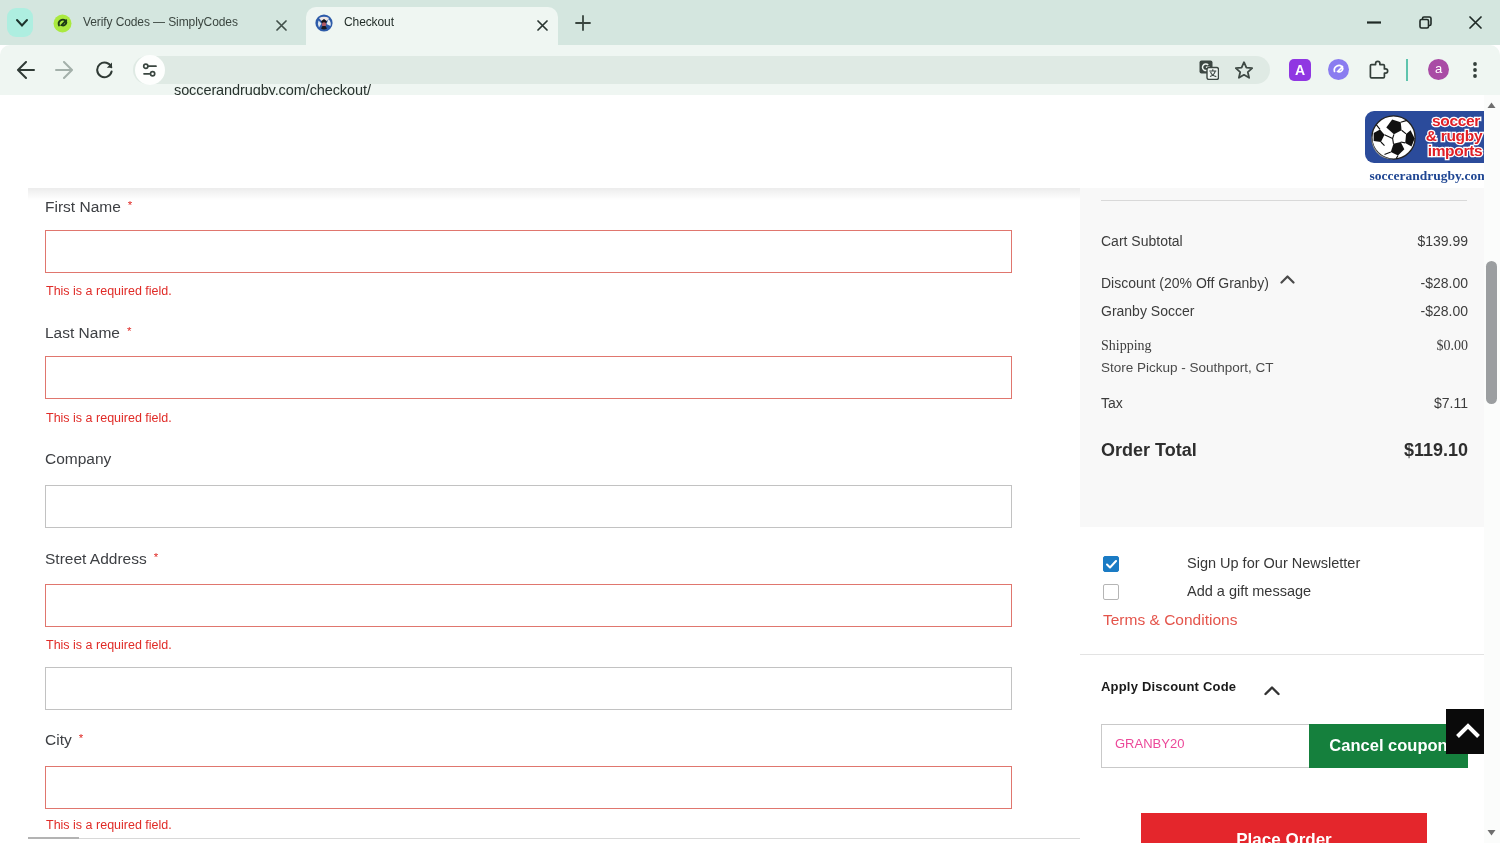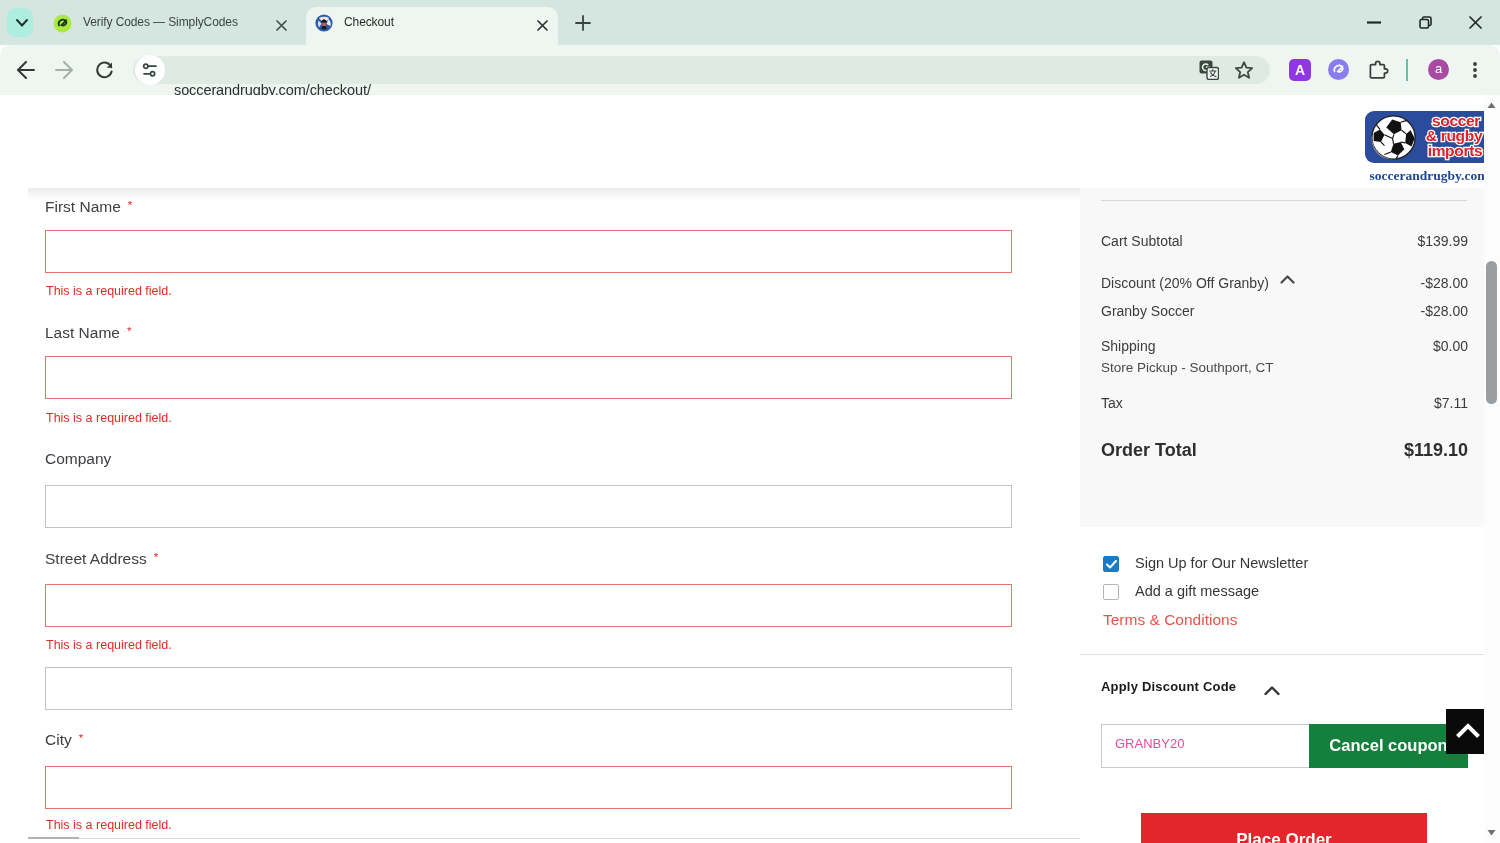--- a/index.html
+++ b/index.html
@@ -29,21 +29,21 @@
   .flabel .req { color:#e02b27; font-size:11.5px; vertical-align:3px; margin-left:7px; }
   .finput { position:absolute; left:17px; width:967px; height:43px; background:#fff; border:1px solid #c2c2c2; }
   .finput.err { border-color:#e0766e; }
   .ferr { position:absolute; left:18px; font-size:12.5px; color:#e02b27; }
 
   
   #panel { position:absolute; left:1052px; top:93px; width:416px; height:339px; background:#f8f8f8; }
   .srow { position:absolute; left:1073px; width:367px; font-size:14px; color:#3c3c3c; }
   .srow .val { float:right; }
   .cb { position:absolute; left:1075px; width:16px; height:16px; background:#fff; border:1px solid #b5b5b5; border-radius:2px; }
-  .cblabel { position:absolute; left:1107px; font-size:14.5px; color:#373737; }
+  .cblabel { position:absolute; left:1159px; font-size:14.5px; color:#373737; }
 </style>
 </head>
 <body>
 
 <div id="tabbar"></div>
 <div id="tabsearch"></div>
 <svg class="abs" style="left:15px;top:18px" width="14" height="10">
     <path d="M2 2 L7 7.5 L12 2" stroke="#1d332c" stroke-width="2" fill="none" stroke-linecap="round"></path>
   </svg>
 
@@ -191,21 +191,21 @@
 
   <div class="abs" style="left:0px;top:743px;width:1052px;height:1px;background:#d8d8d8;"></div>
   <div class="abs" style="left:0px;top:742px;width:51px;height:2px;background:#b3b3b3;"></div>
 
   <div class="srow" style="top:138px;">Cart Subtotal<span class="val">$139.99</span></div>
   <div class="srow" style="top:180px;">Discount (20% Off Granby)<span class="val">-$28.00</span></div>
   <svg class="abs" style="left:1252px;top:180px" width="15" height="9">
       <path d="M1.5 7.5 L7.5 1.5 L13.5 7.5" stroke="#4a4a4a" stroke-width="2.2" fill="none" stroke-linecap="round" stroke-linejoin="round"></path>
     </svg>
   <div class="srow" style="top:208px;">Granby Soccer<span class="val">-$28.00</span></div>
-  <div class="srow" style="top:243px;">Shipping<span class="val">$0.00</span></div>
+  <div class="srow" style="top:243px;font-family:Liberation Serif, serif;">Shipping<span class="val">$0.00</span></div>
   <div class="srow" style="top:265px;font-size:13.5px;color:#4a4a4a;">Store Pickup - Southport, CT</div>
   <div class="srow" style="top:300px;">Tax<span class="val">$7.11</span></div>
   <div class="srow" style="top:345px;font-size:18px;font-weight:bold;color:#2e2e2e;">Order Total<span class="val">$119.10</span></div>
 
   <div class="cb" style="top:461px;background:#1a7bc4;border-color:#1a7bc4;"></div>
   <svg class="abs" style="left:1078px;top:465px" width="11" height="9">
       <path d="M1 4.5 L4 7.5 L10 1" stroke="#fff" stroke-width="2" fill="none" stroke-linecap="round" stroke-linejoin="round"></path>
     </svg>
   <div class="cblabel" style="top:460px;">Sign Up for Our Newsletter</div>
   <div class="cb" style="top:489px;"></div>

